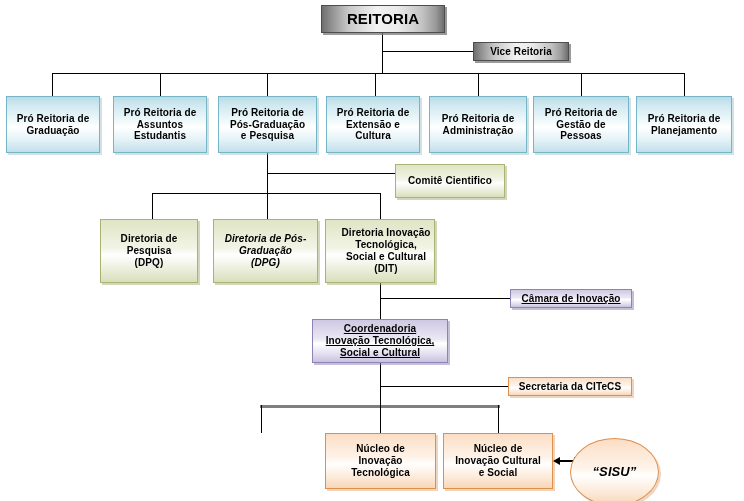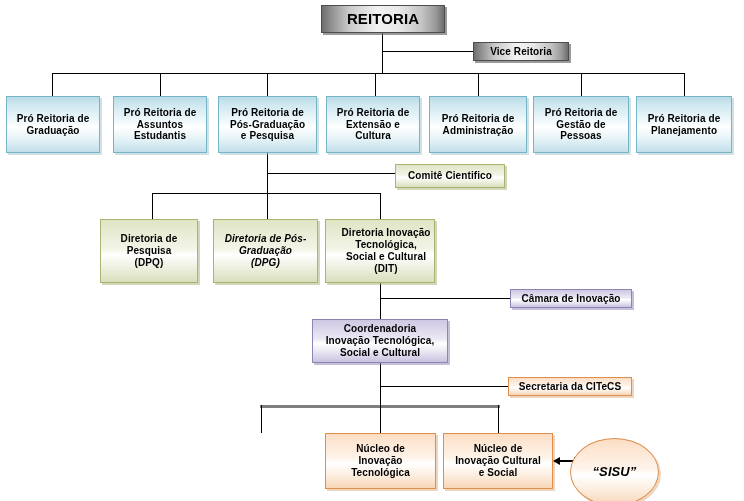--- a/index.html
+++ b/index.html
@@ -70,20 +70,21 @@
     box-shadow: 2px 2px 0 rgba(165,175,120,.5);
   }
 
   
   .style-purple {
     background: linear-gradient(to bottom,
         #cfc8e2 0%, #dad4ea 18%, #ece9f4 46%,
         #ffffff 56%, #e4e0f0 80%, #c9c2df 100%);
     border: 1px solid #8d83b4;
     box-shadow: 2px 2px 0 rgba(140,130,175,.5);
+    text-decoration: underline;
   }
 
   
   .style-peach {
     background: linear-gradient(to bottom,
         #fbdcc2 0%, #fde6d3 16%, #fef3e9 44%,
         #ffffff 55%, #fcead9 80%, #f8d6b8 100%);
     border: 1px solid #dd8f4e;
     box-shadow: 2px 2px 0 rgba(220,160,110,.45);
   }
@@ -170,21 +171,21 @@
   <div class="node style-blue" style="left:533px; top:96px; width:96px; height:57px; font-size:10px;">
     <span style="white-space:pre-line;">Pró Reitoria de
 Gestão de
 Pessoas</span>
   </div>
   <div class="node style-blue" style="left:636px; top:96px; width:96px; height:57px; font-size:10px;">
     <span style="white-space:pre-line;">Pró Reitoria de
 Planejamento</span>
   </div>
 
-  <div class="node style-green" style="left:395px; top:164px; width:110px; height:24px; font-size:10px;">
+  <div class="node style-green" style="left:395px; top:164px; width:110px; height:34px; font-size:10px;">
     <span>Comitê Cientifico</span>
   </div>
 
   <div class="node style-green" style="left:100px; top:219px; width:98px; height:64px; font-size:10px;">
     <span style="white-space:pre-line;">Diretoria de
 Pesquisa
 (DPQ)</span>
   </div>
   <div class="node style-green" style="left:213px; top:219px; width:105px; height:64px; font-size:10px;">
     <span style="white-space:pre-line;font-style:italic;">Diretoria de Pós-

